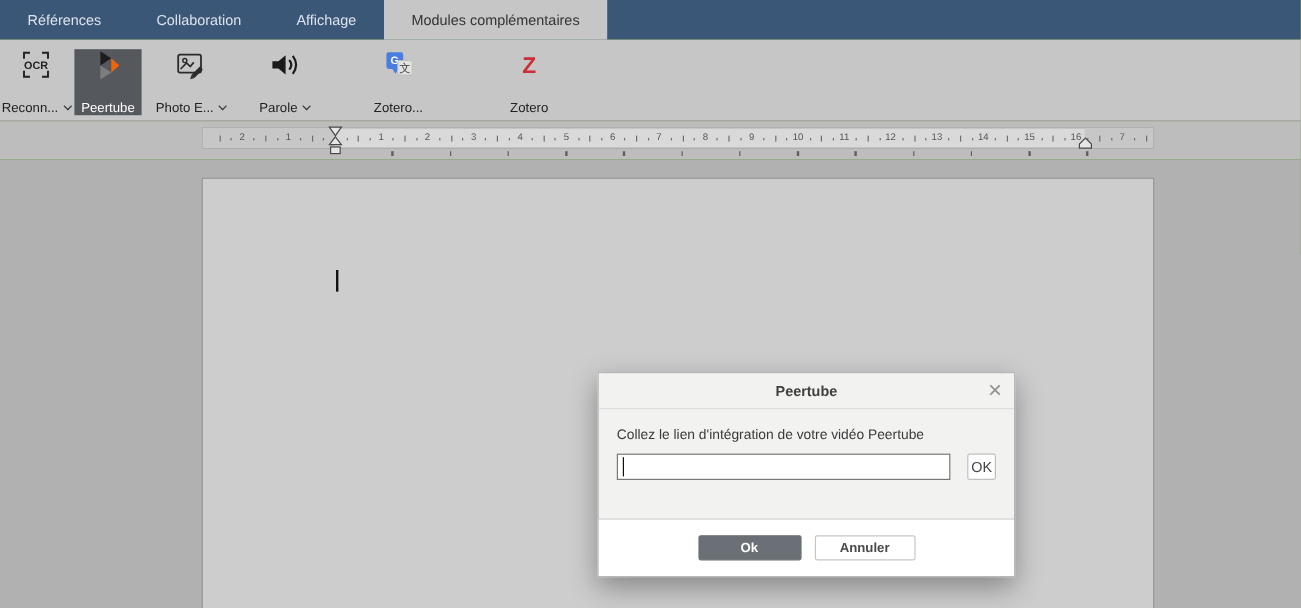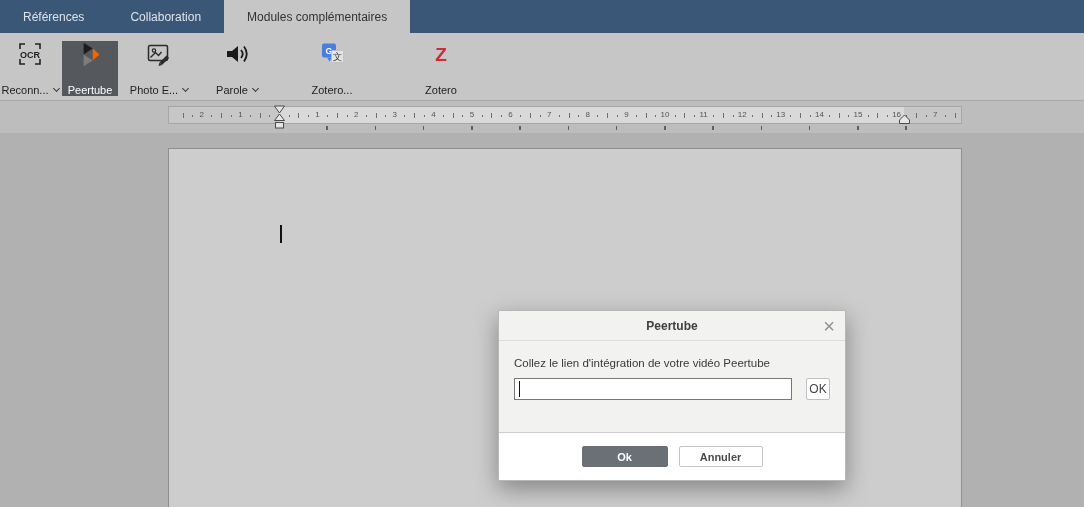--- a/index.html
+++ b/index.html
@@ -74,20 +74,21 @@
   .btn-secondary { width:84px; background:#fff; color:#4a4a4a; border:1px solid #c6c6c6; }
 </style>
 </head>
 <body>
 
 <div class="app">
 
   <div class="tabbar">
     <div class="tab">Références</div>
     <div class="tab">Collaboration</div>
+    <div class="tab">Affichage</div>
     <div class="tab active">Modules complémentaires</div>
   </div>
 
   <div class="toolbar">
 
     <div class="tbtn" style="left:0;width:60px">
       <div class="ticon">
         <svg width="26" height="26" viewBox="0 0 26 26">
           <path d="M3,8 L3,3 L8,3 M18,3 L23,3 L23,8 M23,18 L23,23 L18,23 M8,23 L3,23 L3,18" fill="none" stroke="#222" stroke-width="1.6"></path>
           <text x="13" y="16.5" font-size="9" font-weight="bold" text-anchor="middle" fill="#222">OCR</text>

